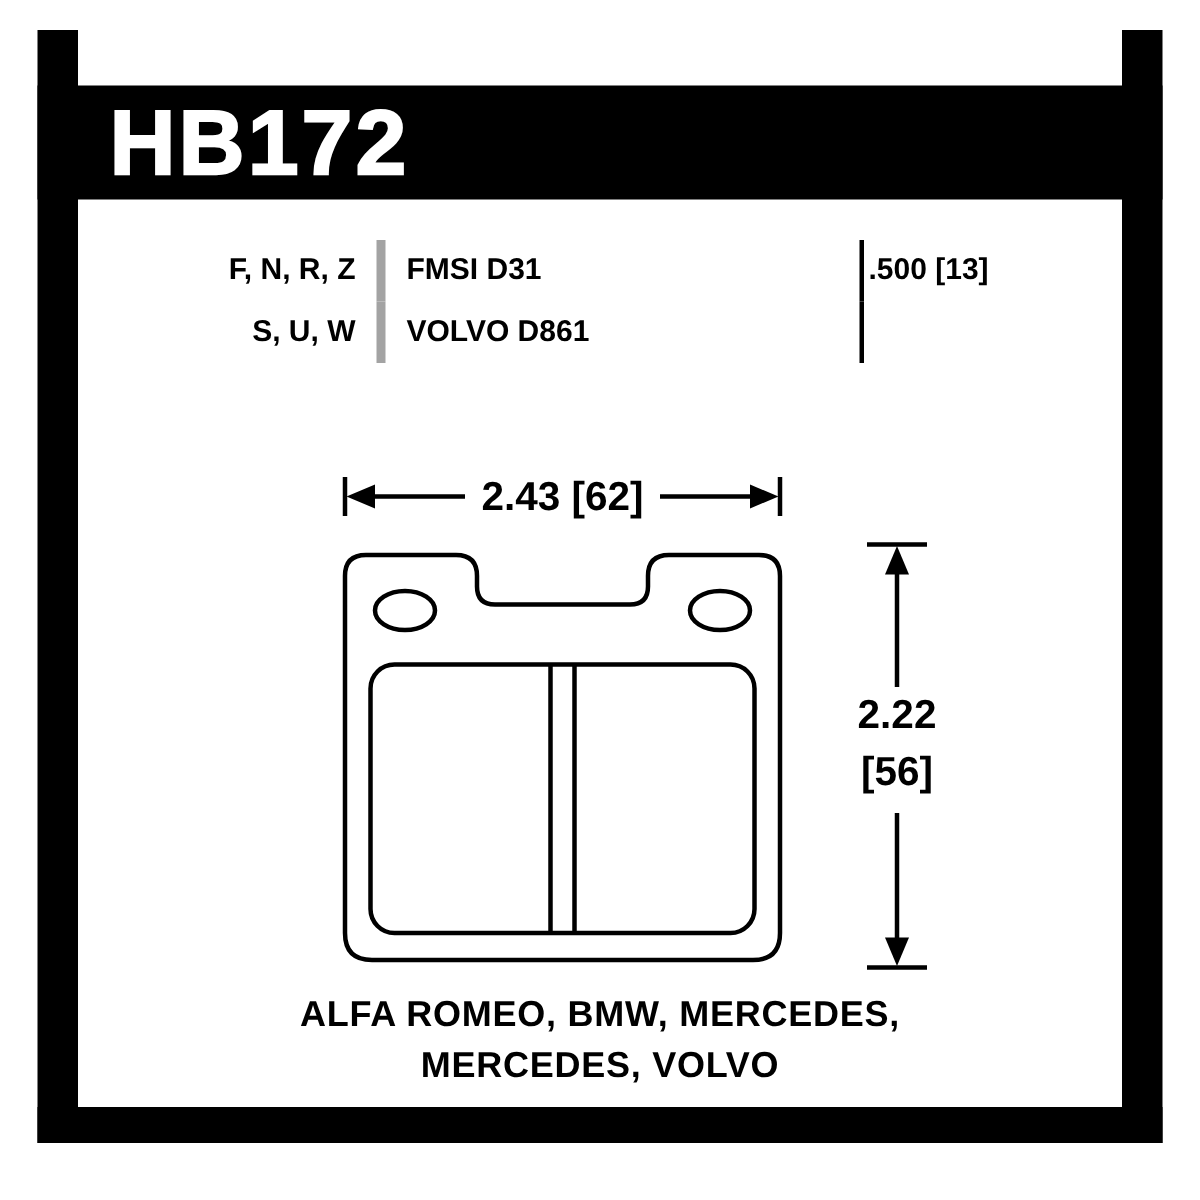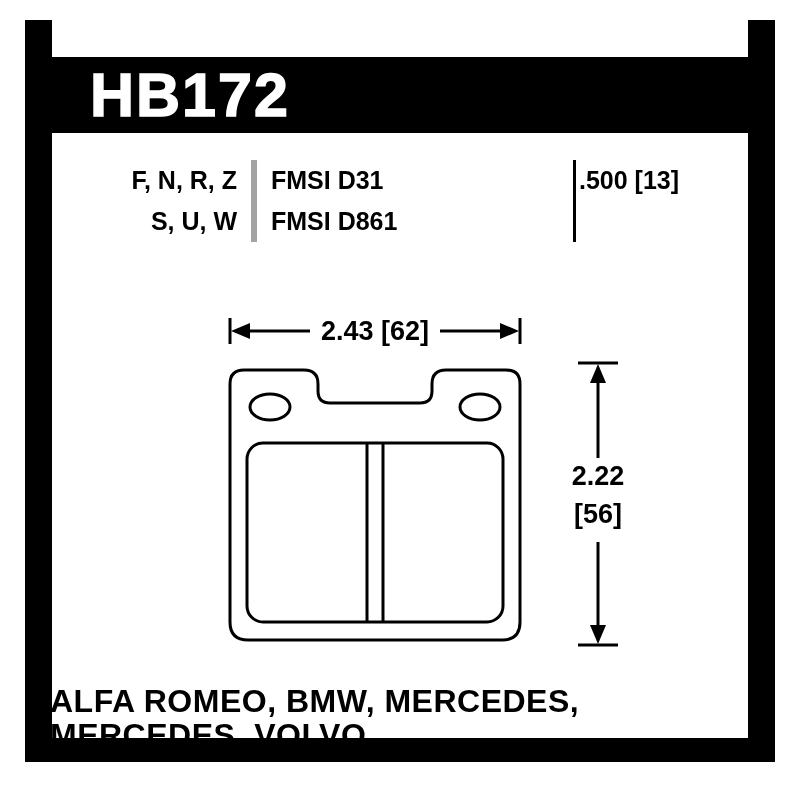--- a/index.html
+++ b/index.html
@@ -10,42 +10,42 @@
   
   .strip{position:absolute;top:20px;width:27px;height:742px;background:#000;}
   .strip-left{left:25px;}
   .strip-right{left:748px;}
   .header-bar{
     position:absolute;left:25px;top:57px;width:750px;height:76px;background:#000;
     display:flex;align-items:center;
   }
   .part-number{
     color:#fff;font-size:61px;font-weight:bold;letter-spacing:2px;
-    padding-left:48px;margin-left:17px;-webkit-text-stroke:1.5px #fff;
+    padding-left:48px;-webkit-text-stroke:1.5px #fff;
   }
   .bottom-bar{position:absolute;left:25px;top:738px;width:750px;height:24px;background:#000;}
 
   
   .spec-table{position:absolute;left:95px;top:160px;}
   .trow{display:grid;grid-template-columns:156px 325px 170px;height:41px;line-height:41px;}
-  .tcell{font-size:25px;font-weight:bold;white-space:nowrap;}
+  .tcell{font-size:20px;font-weight:bold;white-space:nowrap;}
   .c-comp{text-align:right;padding-right:14px;}
   .c-fmsi{border-left:6px solid #a3a3a3;border-right:3px solid #000;text-align:left;padding-left:14px;}
   .c-thick{text-align:left;padding-left:3px;}
 
   
   .dim-width{position:absolute;left:228px;top:314px;}
   .dim-height{position:absolute;left:562px;top:360px;}
   .pad-drawing{position:absolute;left:215px;top:358px;}
   .dim-text{font-family:"Liberation Sans","DejaVu Sans",sans-serif;font-size:27px;font-weight:bold;fill:#000;}
 
   
   .applications{
-    position:absolute;left:50px;top:684px;width:700px;
-    font-size:32px;font-weight:bold;line-height:34px;letter-spacing:0.5px;
+    position:absolute;left:50px;top:660px;width:700px;text-align:center;
+    font-size:24px;font-weight:bold;line-height:34px;letter-spacing:0.5px;
   }
 </style>
 </head>
 <body>
 
 <div class="sheet">
 
   <div class="strip strip-left"></div>
   <div class="strip strip-right"></div>
   <div class="header-bar">
@@ -54,21 +54,21 @@
   <div class="bottom-bar"></div>
 
   <div class="spec-table">
     <div class="trow">
       <div class="tcell c-comp">F, N, R, Z</div>
       <div class="tcell c-fmsi">FMSI D31</div>
       <div class="tcell c-thick">.500 [13]</div>
     </div>
     <div class="trow">
       <div class="tcell c-comp">S, U, W</div>
-      <div class="tcell c-fmsi">FMSI D861</div>
+      <div class="tcell c-fmsi">VOLVO D861</div>
       <div class="tcell c-thick"></div>
     </div>
   </div>
 
   <svg class="dim-width" width="294" height="34" viewBox="0 0 294 34">
     <line x1="2" y1="4" x2="2" y2="30" stroke="#000" stroke-width="3"></line>
     <line x1="292" y1="4" x2="292" y2="30" stroke="#000" stroke-width="3"></line>
     <polygon points="3,17 22,9 22,25" fill="#000"></polygon>
     <line x1="20" y1="17" x2="82" y2="17" stroke="#000" stroke-width="3"></line>
     <text x="147" y="26" text-anchor="middle" class="dim-text">2.43 [62]</text>

